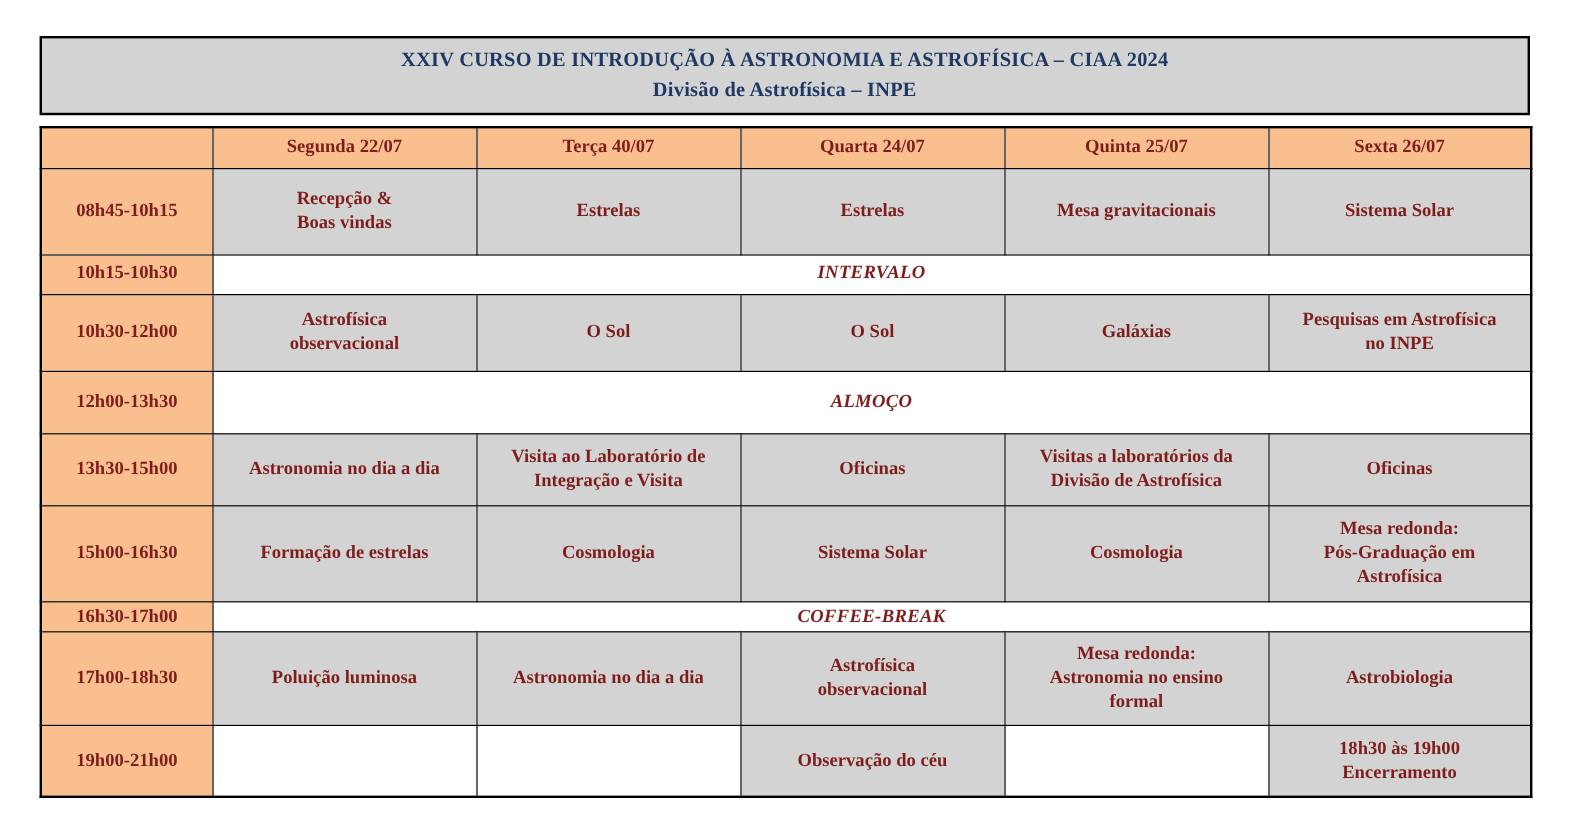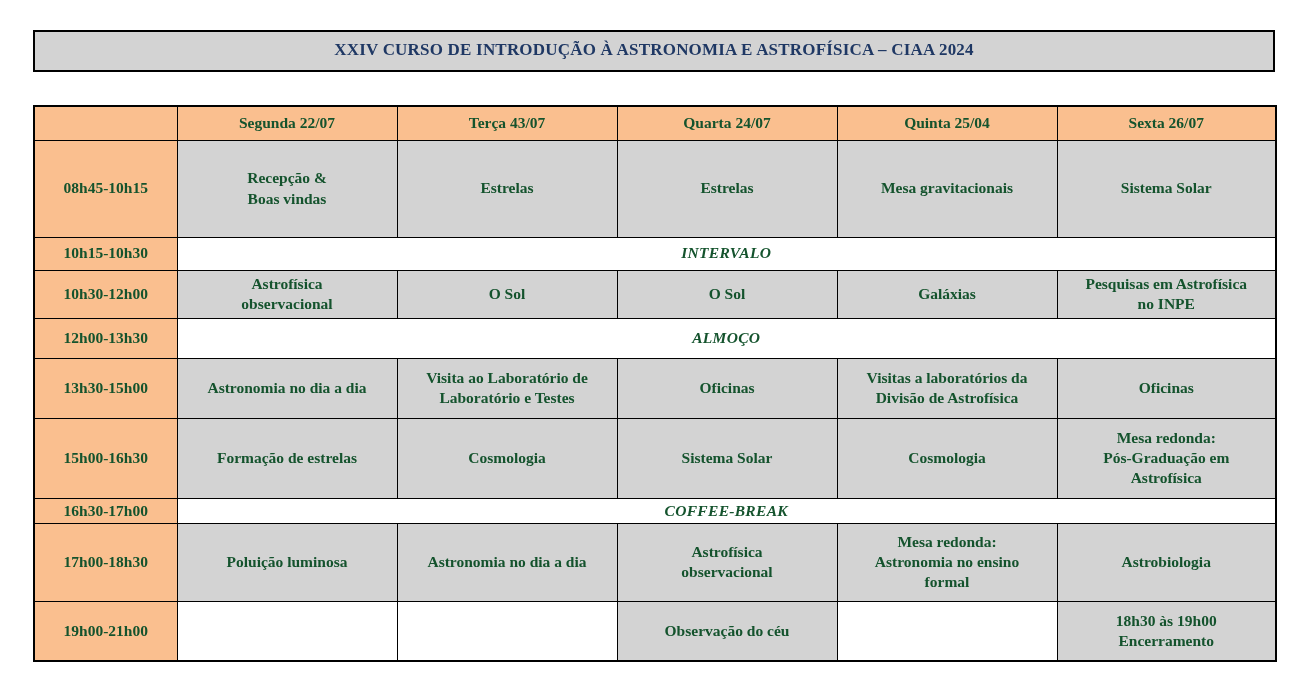--- a/index.html
+++ b/index.html
@@ -35,98 +35,99 @@
     width: 1242px;
     border-collapse: collapse;
     table-layout: fixed;
     border: 2px solid #000000;
   }
   table.schedule td {
     border: 1px solid #000000;
     text-align: center;
     vertical-align: middle;
     font-weight: bold;
-    color: #14532d;
+    color: #7f1d1d;
     font-size: 15.5px;
     line-height: 1.3;
     padding: 2px 6px;
     white-space: pre-line;
     overflow: hidden;
   }
   td.hdr   { background: #fabf8f; font-size: 16px; }
   td.time  { background: #fabf8f; font-size: 17px; white-space: nowrap; }
   td.gray  { background: #d3d3d3; }
   td.white { background: #ffffff; }
   td.break { background: #ffffff; font-size: 16px; letter-spacing: 0.3px; font-style: italic; }
 </style>
 </head>
 <body>
 
 <div class="page">
 
   <div class="title-box">
     <div class="title-line">XXIV CURSO DE INTRODUÇÃO À ASTRONOMIA E ASTROFÍSICA – CIAA 2024</div>
+    <div class="title-line">Divisão de Astrofísica – INPE</div>
   </div>
 
   <table class="schedule">
     <colgroup>
       <col style="width:143px">
         <col style="width:220px">
         <col style="width:220px">
       <col style="width:220px">
         <col style="width:220px">
         <col style="width:219px">
     </colgroup>
 
     <tbody>
         <tr style="height:34px">
       <td class="hdr"></td>
       <td class="hdr">Segunda 22/07</td>
-      <td class="hdr">Terça 43/07</td>
+      <td class="hdr">Terça 40/07</td>
       <td class="hdr">Quarta 24/07</td>
-      <td class="hdr">Quinta 25/04</td>
+      <td class="hdr">Quinta 25/07</td>
       <td class="hdr">Sexta 26/07</td>
     </tr>
 
-    <tr style="height:97px">
+    <tr style="height:72px">
       <td class="time">08h45-10h15</td>
       <td class="gray">Recepção &amp;
 Boas vindas</td>
       <td class="gray">Estrelas</td>
       <td class="gray">Estrelas</td>
       <td class="gray">Mesa gravitacionais</td>
       <td class="gray">Sistema Solar</td>
     </tr>
 
     <tr style="height:33px">
       <td class="time">10h15-10h30</td>
       <td class="break" colspan="5">INTERVALO</td>
     </tr>
 
-    <tr style="height:48px">
+    <tr style="height:64px">
       <td class="time">10h30-12h00</td>
       <td class="gray">Astrofísica
 observacional</td>
       <td class="gray">O Sol</td>
       <td class="gray">O Sol</td>
       <td class="gray">Galáxias</td>
       <td class="gray">Pesquisas em Astrofísica
 no INPE</td>
     </tr>
 
-    <tr style="height:40px">
+    <tr style="height:52px">
       <td class="time">12h00-13h30</td>
       <td class="break" colspan="5">ALMOÇO</td>
     </tr>
 
     <tr style="height:60px">
       <td class="time">13h30-15h00</td>
       <td class="gray">Astronomia no dia a dia</td>
       <td class="gray">Visita ao Laboratório de
-Laboratório e Testes</td>
+Integração e Visita</td>
       <td class="gray">Oficinas</td>
       <td class="gray">Visitas a laboratórios da
 Divisão de Astrofísica</td>
       <td class="gray">Oficinas</td>
     </tr>
 
     <tr style="height:80px">
       <td class="time">15h00-16h30</td>
       <td class="gray">Formação de estrelas</td>
       <td class="gray">Cosmologia</td>

